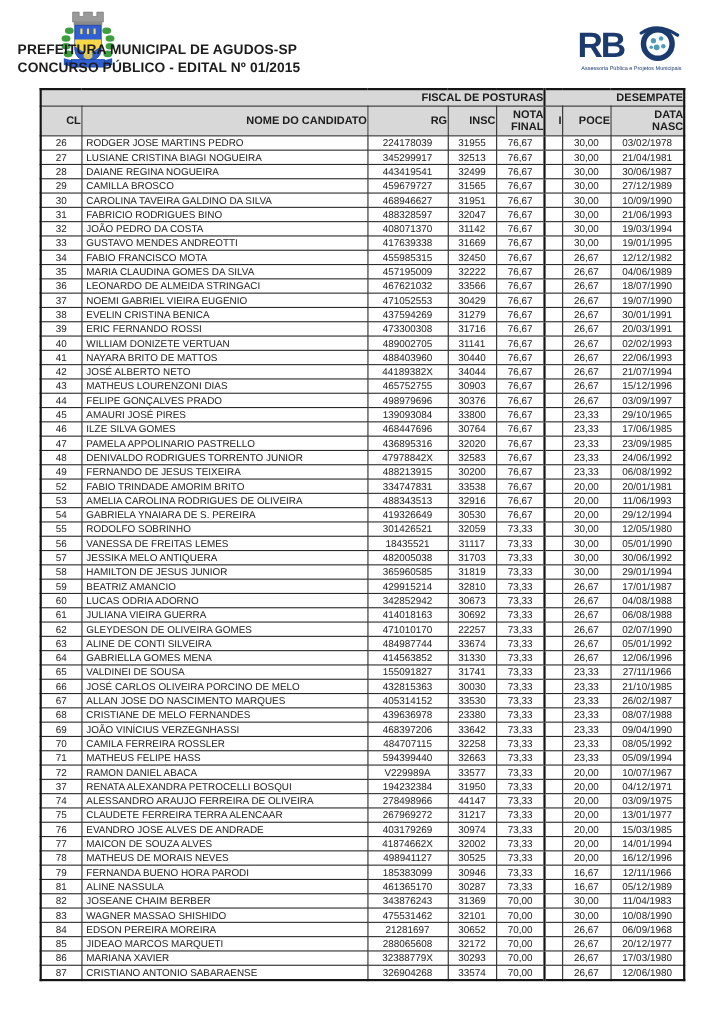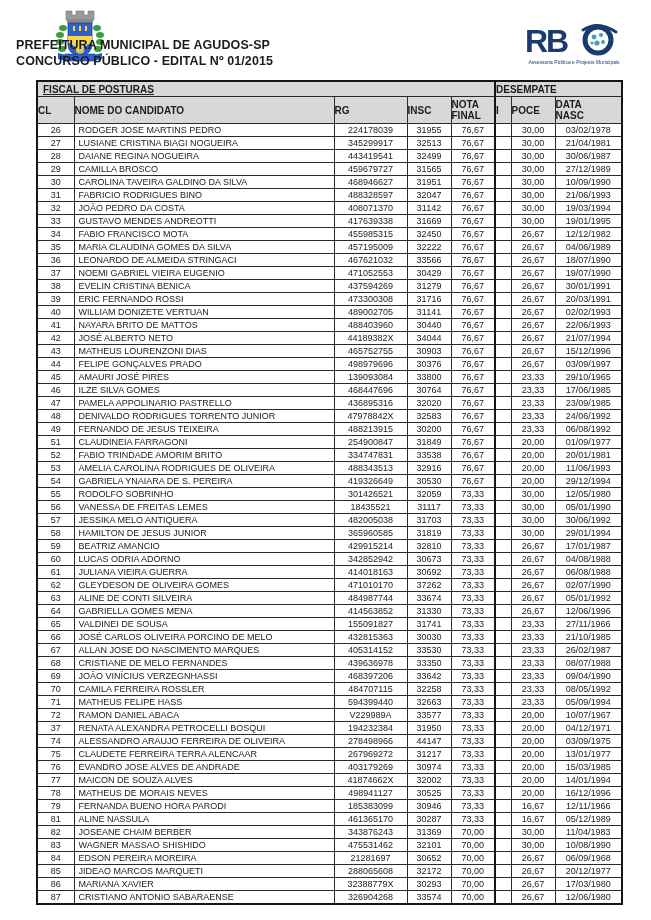--- a/index.html
+++ b/index.html
@@ -20,26 +20,26 @@
     position:absolute;left:36px;top:80px;width:585px;
     border-collapse:collapse;table-layout:fixed;
     font-size:9px;
   }
   table.results{border:2px solid #151515;}
   .results th,.results td{
     border:1px solid #2a2a2a;padding:0;overflow:hidden;white-space:nowrap;
   }
   .section-row th{
     background:#d8d8d8;font-size:10px;font-weight:bold;height:14px;
-    text-align:left;
+    text-align:right;
   }
-  .section-row th.section-left{text-align:left;padding-left:5px;text-decoration:underline;}
+  .section-row th.section-left{text-align:right;padding-left:5px;}
   .cols-row th{
     background:#d8d8d8;font-size:10px;font-weight:bold;height:26px;
-    text-align:left;white-space:pre-line;line-height:1.1;vertical-align:middle;
+    text-align:right;white-space:pre-line;line-height:1.1;vertical-align:middle;
   }
   tbody td{height:12px;text-align:center;line-height:12px;}
   tbody td.c-nome{text-align:left;padding-left:4px;}
   .sep-left{border-left:2px solid #151515 !important;}
 </style>
 </head>
 <body>
 
 <div class="page">
 
@@ -356,30 +356,20 @@
           <td class="c-cl">49</td>
           <td class="c-nome">FERNANDO DE JESUS TEIXEIRA</td>
           <td class="c-rg">488213915</td>
           <td class="c-insc">30200</td>
           <td class="c-nota">76,67</td>
           <td class="c-i sep-left"></td>
           <td class="c-poce">23,33</td>
           <td class="c-data">06/08/1992</td>
         </tr>
         <tr>
-          <td class="c-cl">51</td>
-          <td class="c-nome">CLAUDINEIA FARRAGONI</td>
-          <td class="c-rg">254900847</td>
-          <td class="c-insc">31849</td>
-          <td class="c-nota">76,67</td>
-          <td class="c-i sep-left"></td>
-          <td class="c-poce">20,00</td>
-          <td class="c-data">01/09/1977</td>
-        </tr>
-        <tr>
           <td class="c-cl">52</td>
           <td class="c-nome">FABIO TRINDADE AMORIM BRITO</td>
           <td class="c-rg">334747831</td>
           <td class="c-insc">33538</td>
           <td class="c-nota">76,67</td>
           <td class="c-i sep-left"></td>
           <td class="c-poce">20,00</td>
           <td class="c-data">20/01/1981</td>
         </tr>
         <tr>
@@ -469,21 +459,21 @@
           <td class="c-insc">30692</td>
           <td class="c-nota">73,33</td>
           <td class="c-i sep-left"></td>
           <td class="c-poce">26,67</td>
           <td class="c-data">06/08/1988</td>
         </tr>
         <tr>
           <td class="c-cl">62</td>
           <td class="c-nome">GLEYDESON DE OLIVEIRA GOMES</td>
           <td class="c-rg">471010170</td>
-          <td class="c-insc">37262</td>
+          <td class="c-insc">22257</td>
           <td class="c-nota">73,33</td>
           <td class="c-i sep-left"></td>
           <td class="c-poce">26,67</td>
           <td class="c-data">02/07/1990</td>
         </tr>
         <tr>
           <td class="c-cl">63</td>
           <td class="c-nome">ALINE DE CONTI SILVEIRA</td>
           <td class="c-rg">484987744</td>
           <td class="c-insc">33674</td>
@@ -529,21 +519,21 @@
           <td class="c-insc">33530</td>
           <td class="c-nota">73,33</td>
           <td class="c-i sep-left"></td>
           <td class="c-poce">23,33</td>
           <td class="c-data">26/02/1987</td>
         </tr>
         <tr>
           <td class="c-cl">68</td>
           <td class="c-nome">CRISTIANE DE MELO FERNANDES</td>
           <td class="c-rg">439636978</td>
-          <td class="c-insc">33350</td>
+          <td class="c-insc">23380</td>
           <td class="c-nota">73,33</td>
           <td class="c-i sep-left"></td>
           <td class="c-poce">23,33</td>
           <td class="c-data">08/07/1988</td>
         </tr>
         <tr>
           <td class="c-cl">69</td>
           <td class="c-nome">JOÃO VINÍCIUS VERZEGNHASSI</td>
           <td class="c-rg">468397206</td>
           <td class="c-insc">33642</td>

